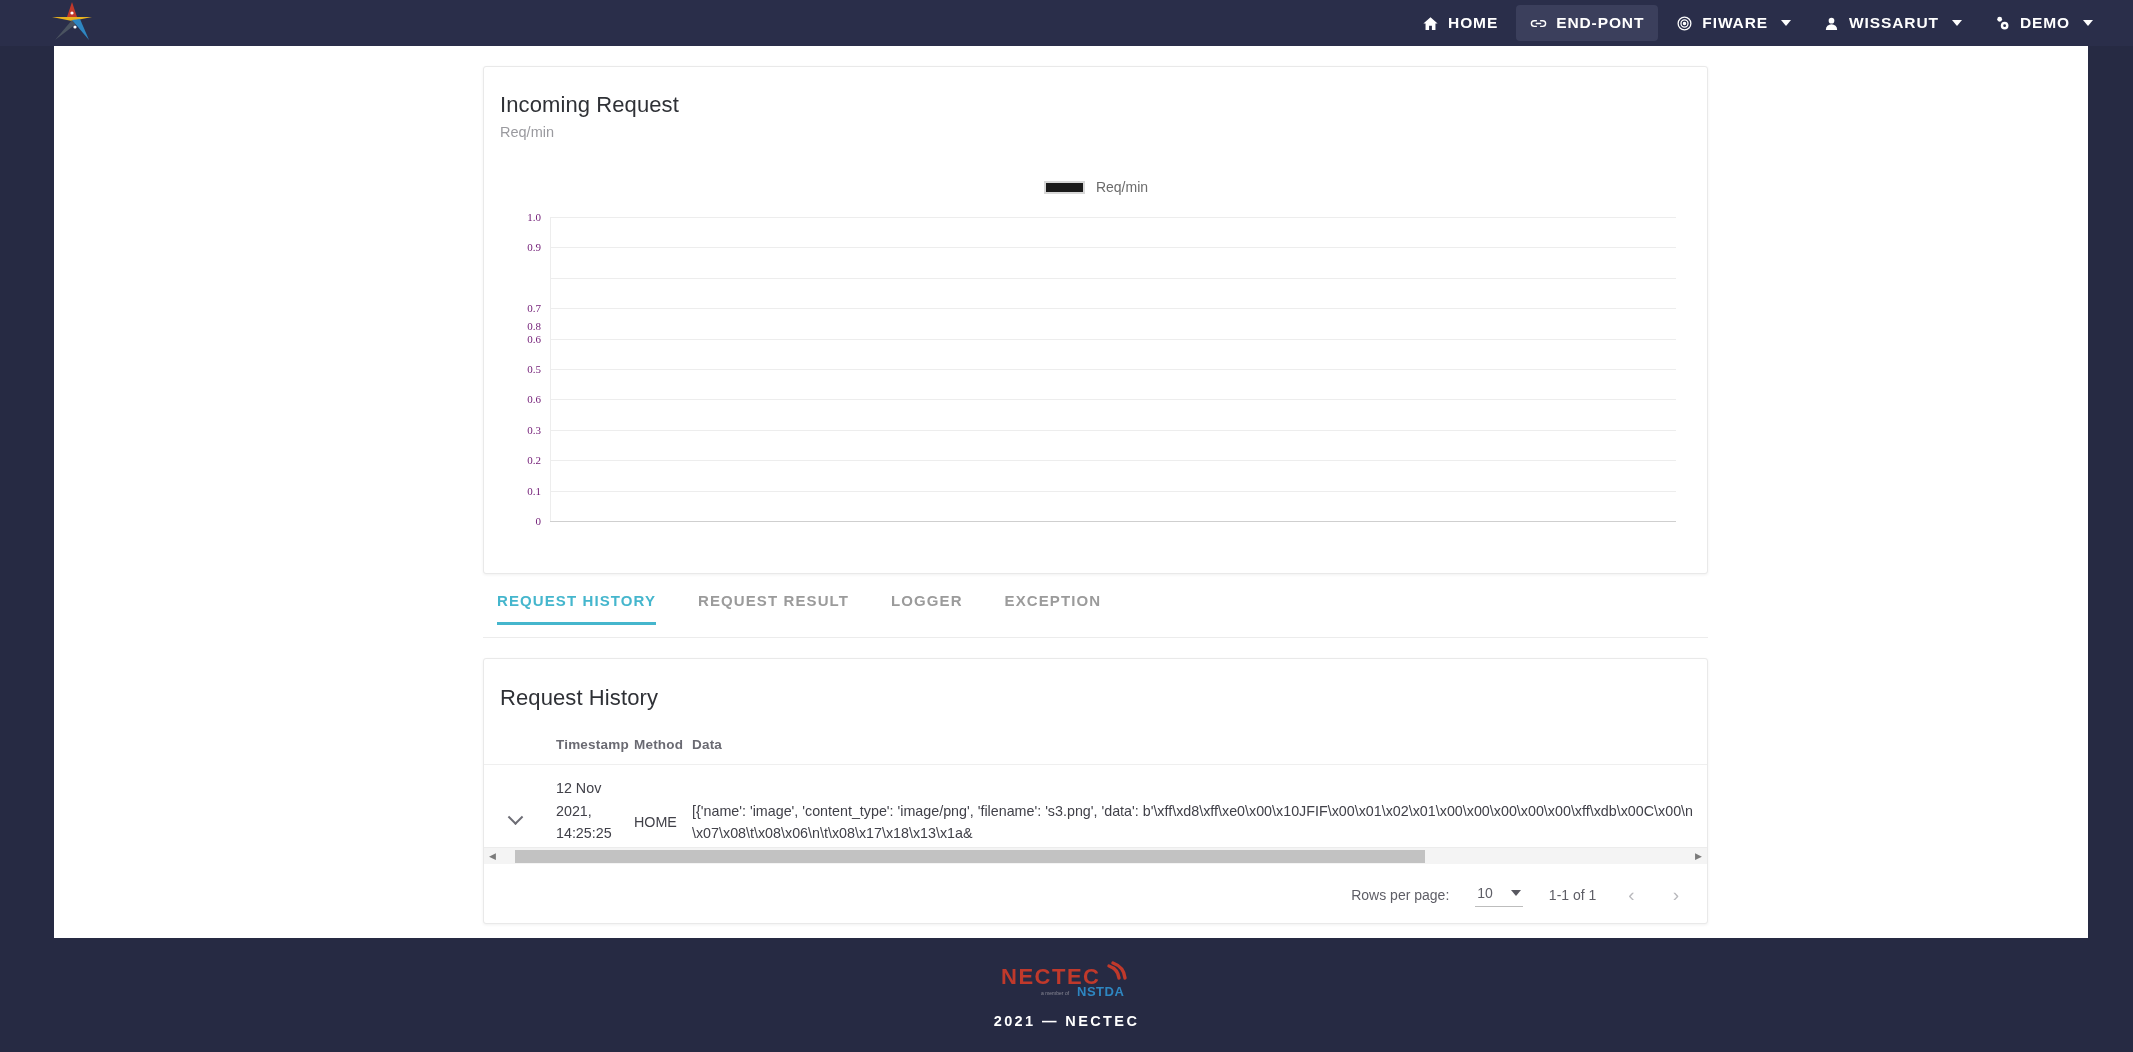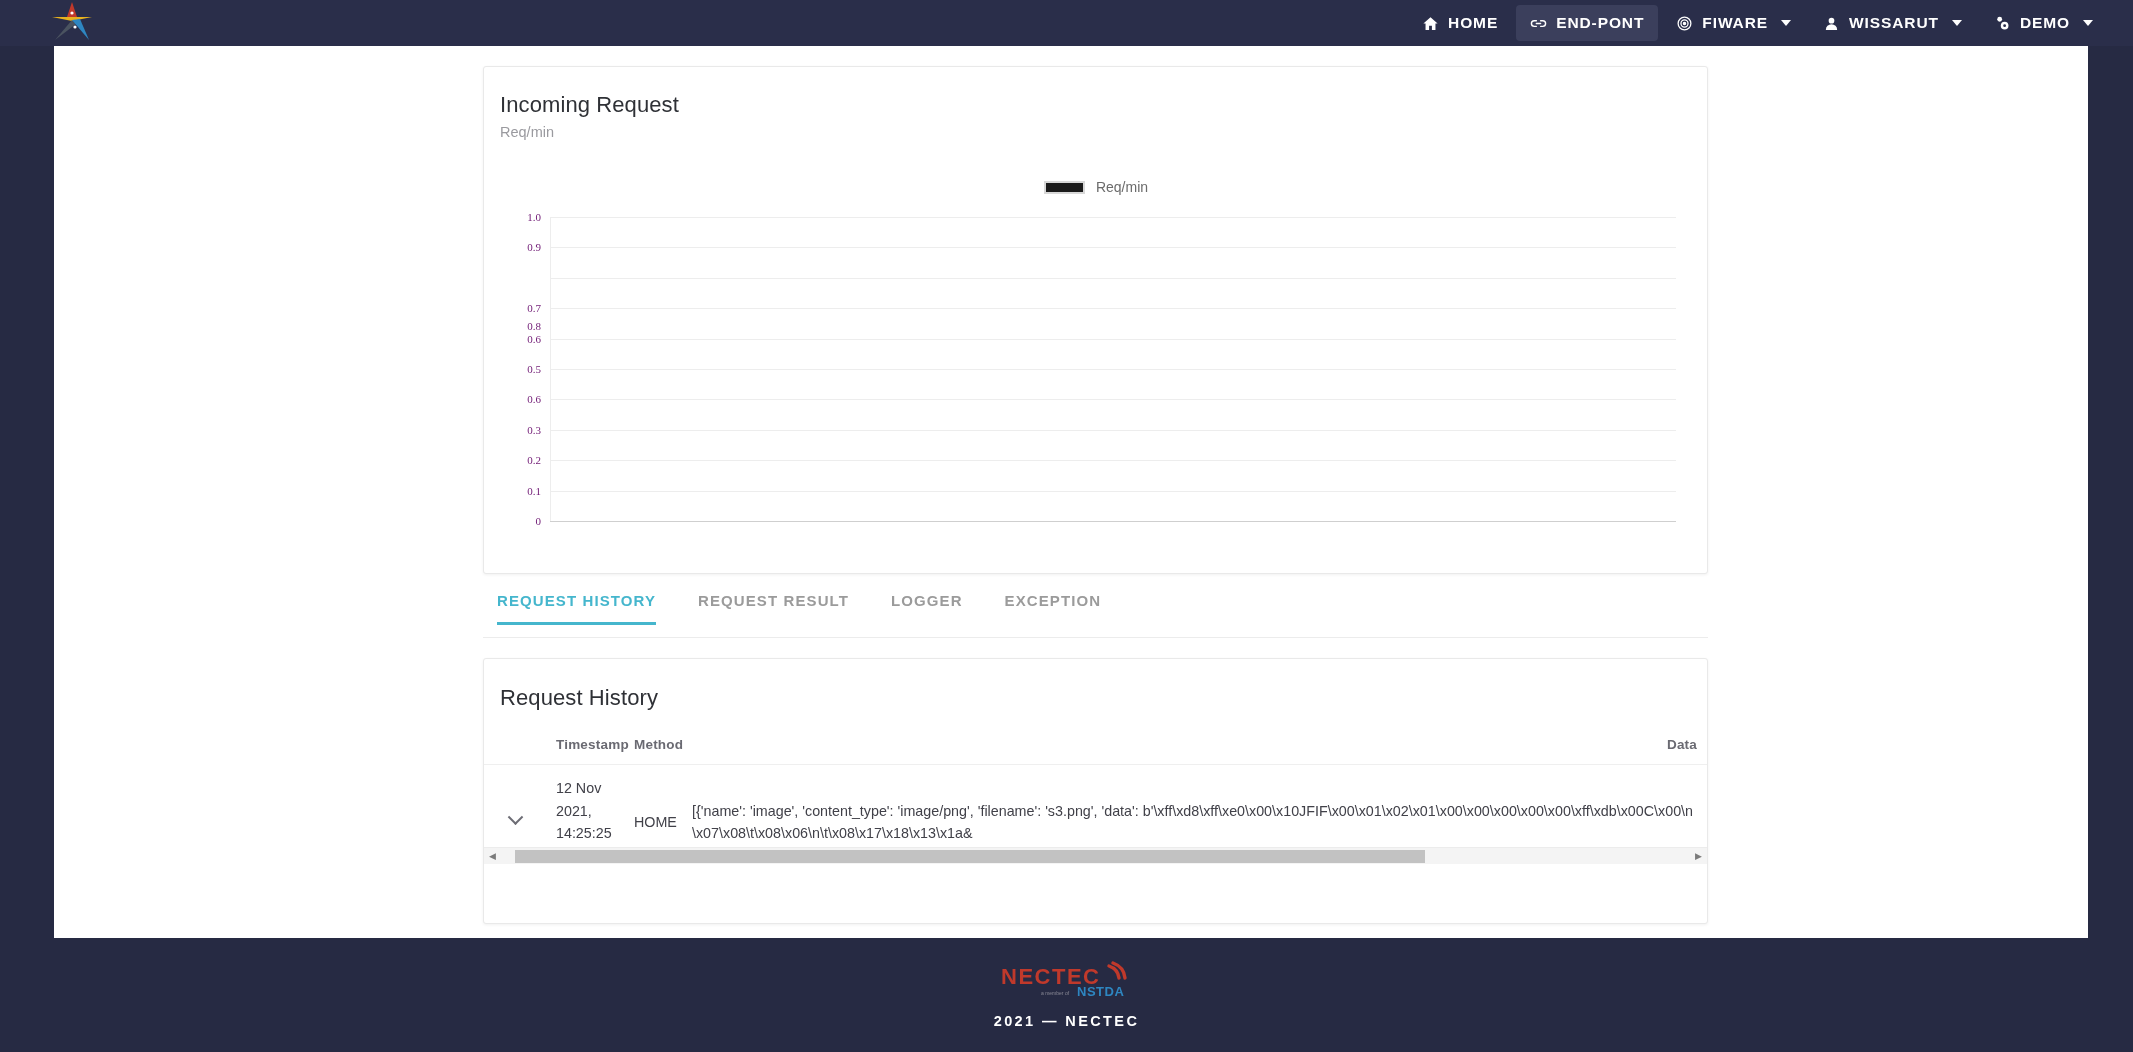--- a/index.html
+++ b/index.html
@@ -136,21 +136,21 @@
   }
 
   
   #table-card { top: 618px; left: 429px; width: 1225px; height: 266px; }
   #table-card .card-head { position: absolute; top: 26px; left: 16px; }
 
   .tbl-wrap { position: absolute; top: 70px; left: 0; right: 0; }
   table { width: 100%; border-collapse: collapse; table-layout: fixed; }
   th {
     font-size: 13.5px; font-weight: bold; color: #6a6a72;
-    text-align: right; padding: 8px 10px 12px 10px;
+    text-align: left; padding: 8px 10px 12px 10px;
     vertical-align: bottom; letter-spacing: 0.2px;
   }
   td {
     font-size: 14.3px; color: #414149;
     padding: 12px 10px; vertical-align: middle;
     border-top: 1px solid #efefef;
     line-height: 1.58;
   }
   th.c-exp, td.c-exp { width: 62px; text-align: center; padding-left: 0; padding-right: 0; }
   th.c-ts,  td.c-ts  { width: 78px; }
@@ -376,20 +376,30 @@
     </div>
 
     <div class="hscroll">
       <div class="hs-arrow">◀</div>
       <div class="hs-track">
         <div class="hs-thumb"></div>
       </div>
       <div class="hs-arrow">▶</div>
     </div>
 
+    <div class="pager">
+      <span>Rows per page:</span>
+      <span class="rpp-select">
+        <span>10</span>
+        <span class="sel-caret"></span>
+      </span>
+      <span>1-1 of 1</span>
+      <span class="pg-arrow">‹</span>
+      <span class="pg-arrow">›</span>
+    </div>
   </div>
 
 </div>
 
 <div class="footer">
   <div class="footer-logo">
     <svg width="140" height="40" viewBox="0 0 140 40">
       <text x="4" y="23" font-family="Liberation Sans, sans-serif" font-size="22" font-weight="bold" fill="#c0392b" letter-spacing="1.5">NECTEC</text>
       <path d="M112 5 q9 3 10 12" stroke="#c0392b" stroke-width="3.4" fill="none" stroke-linecap="round"></path>
       <path d="M116 2 q11 4 12 15" stroke="#c0392b" stroke-width="3.4" fill="none" stroke-linecap="round"></path>

